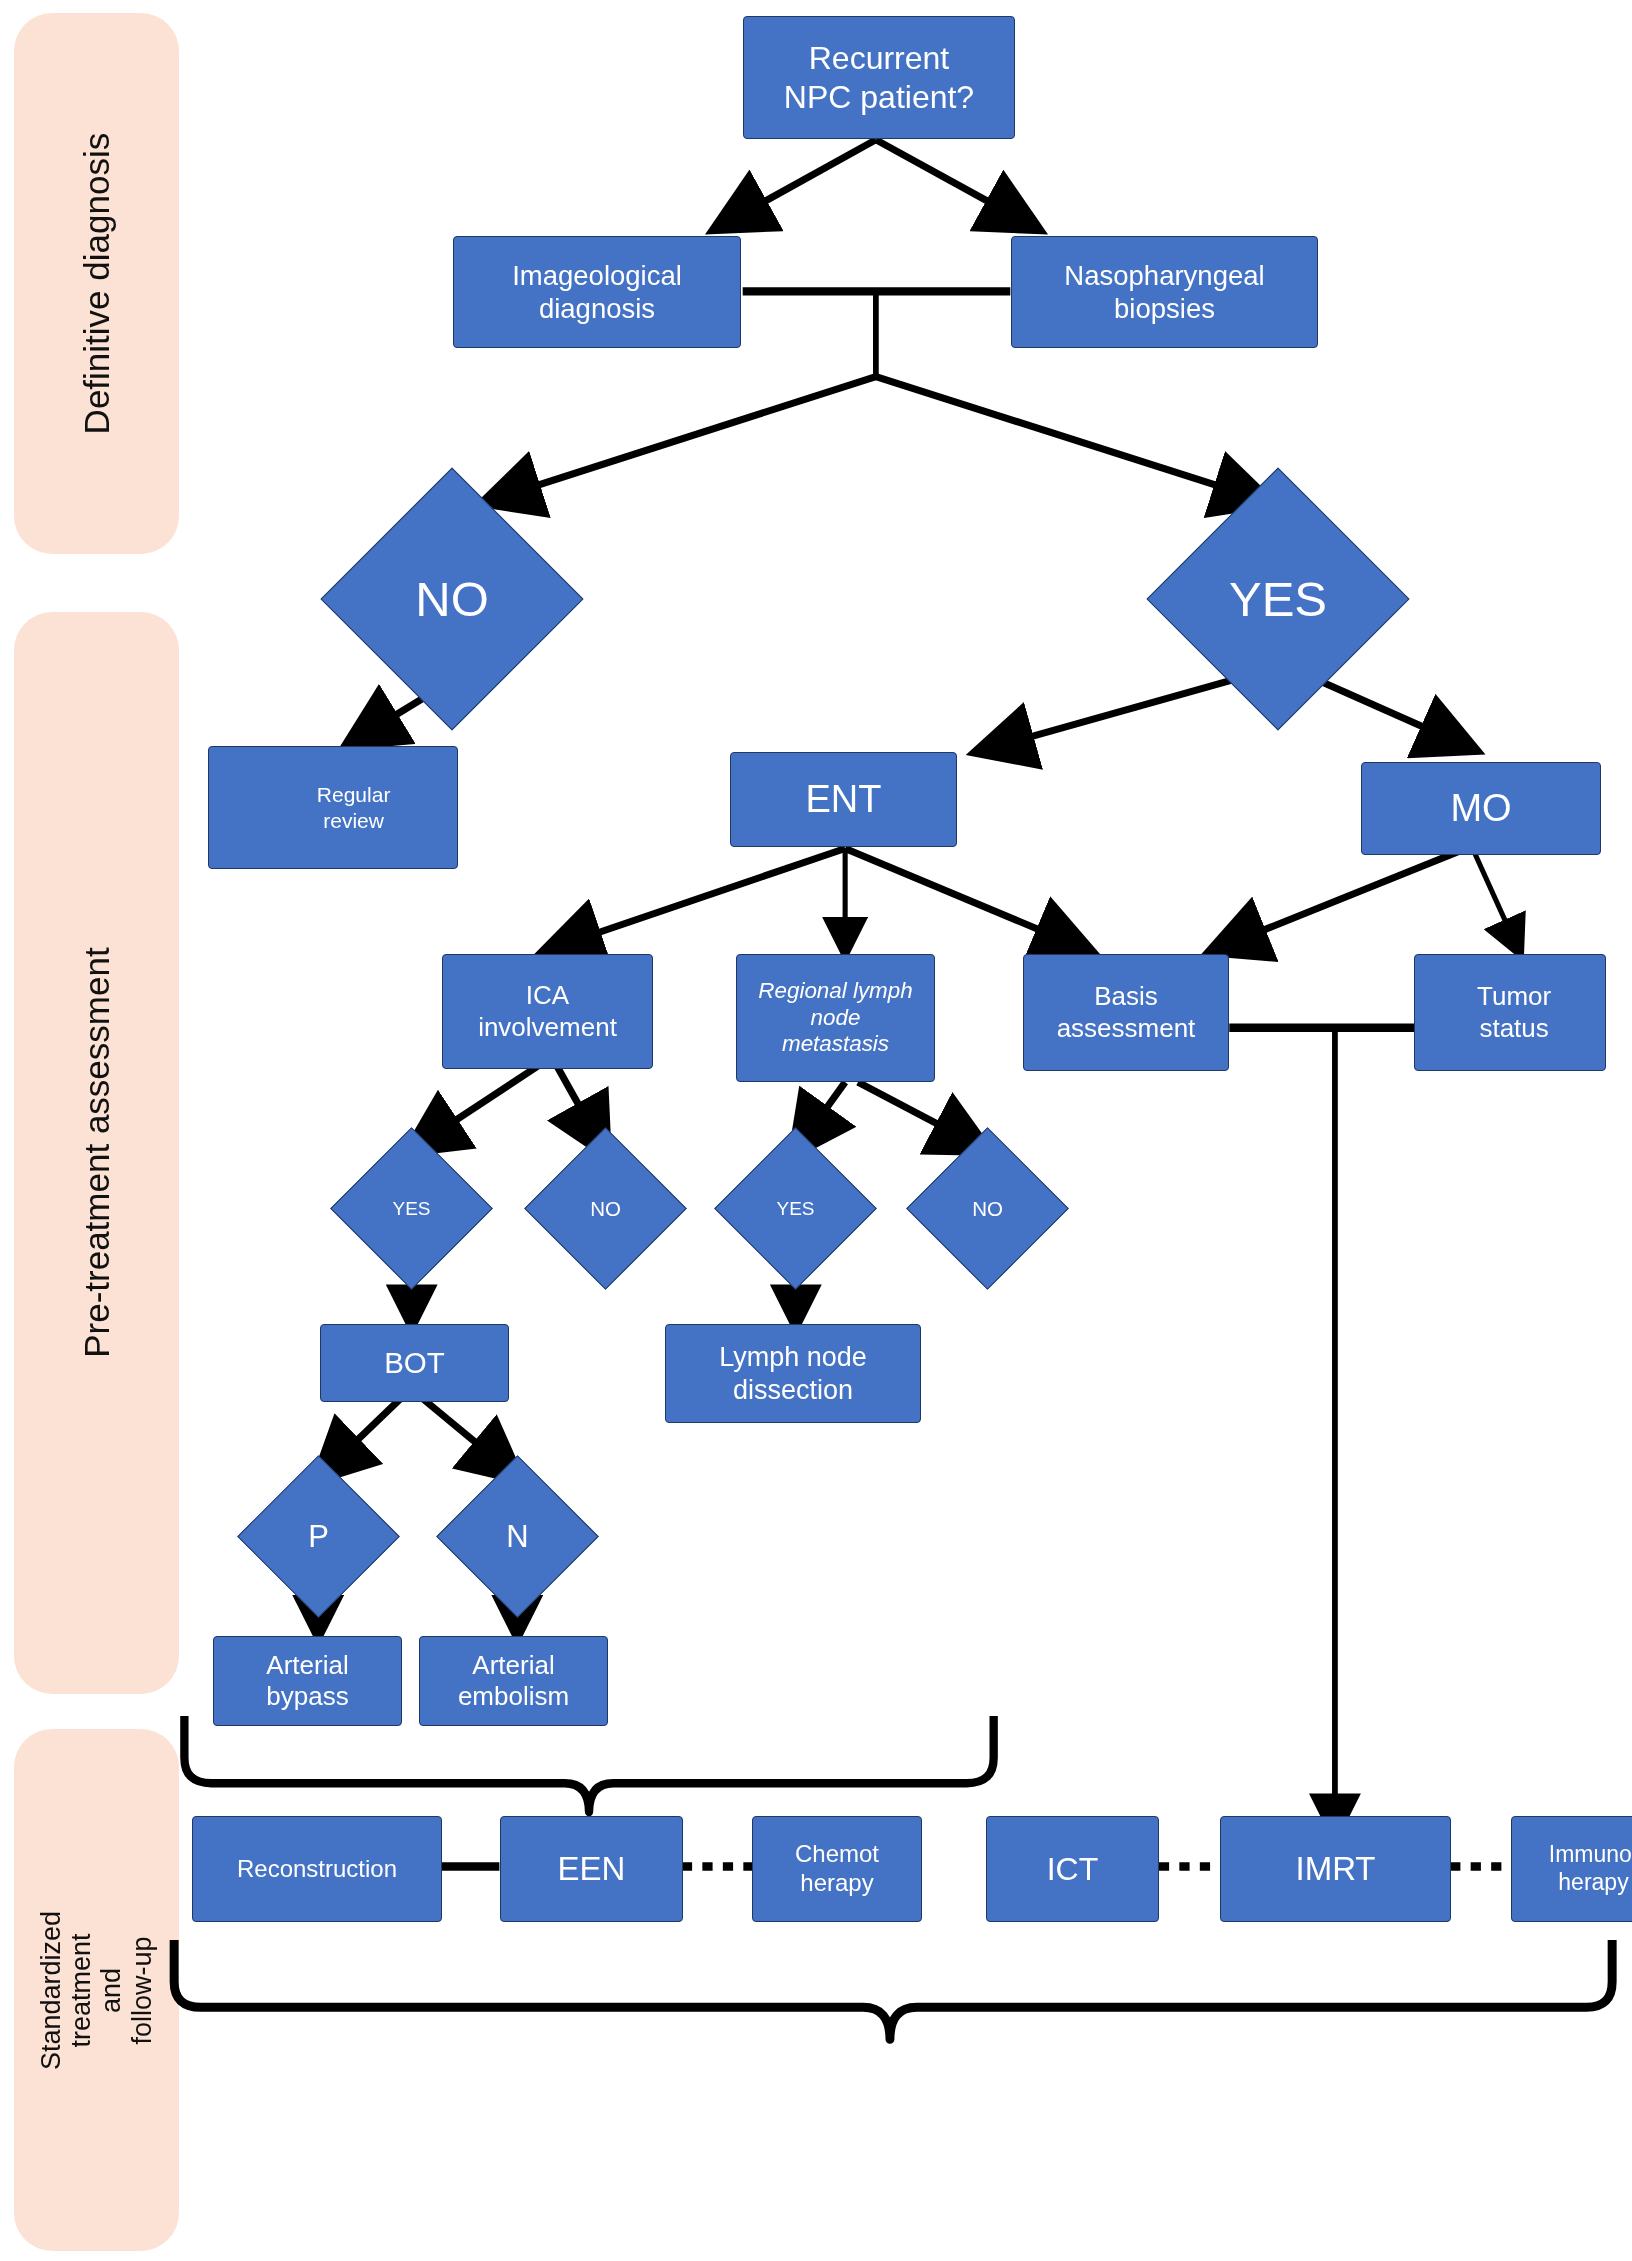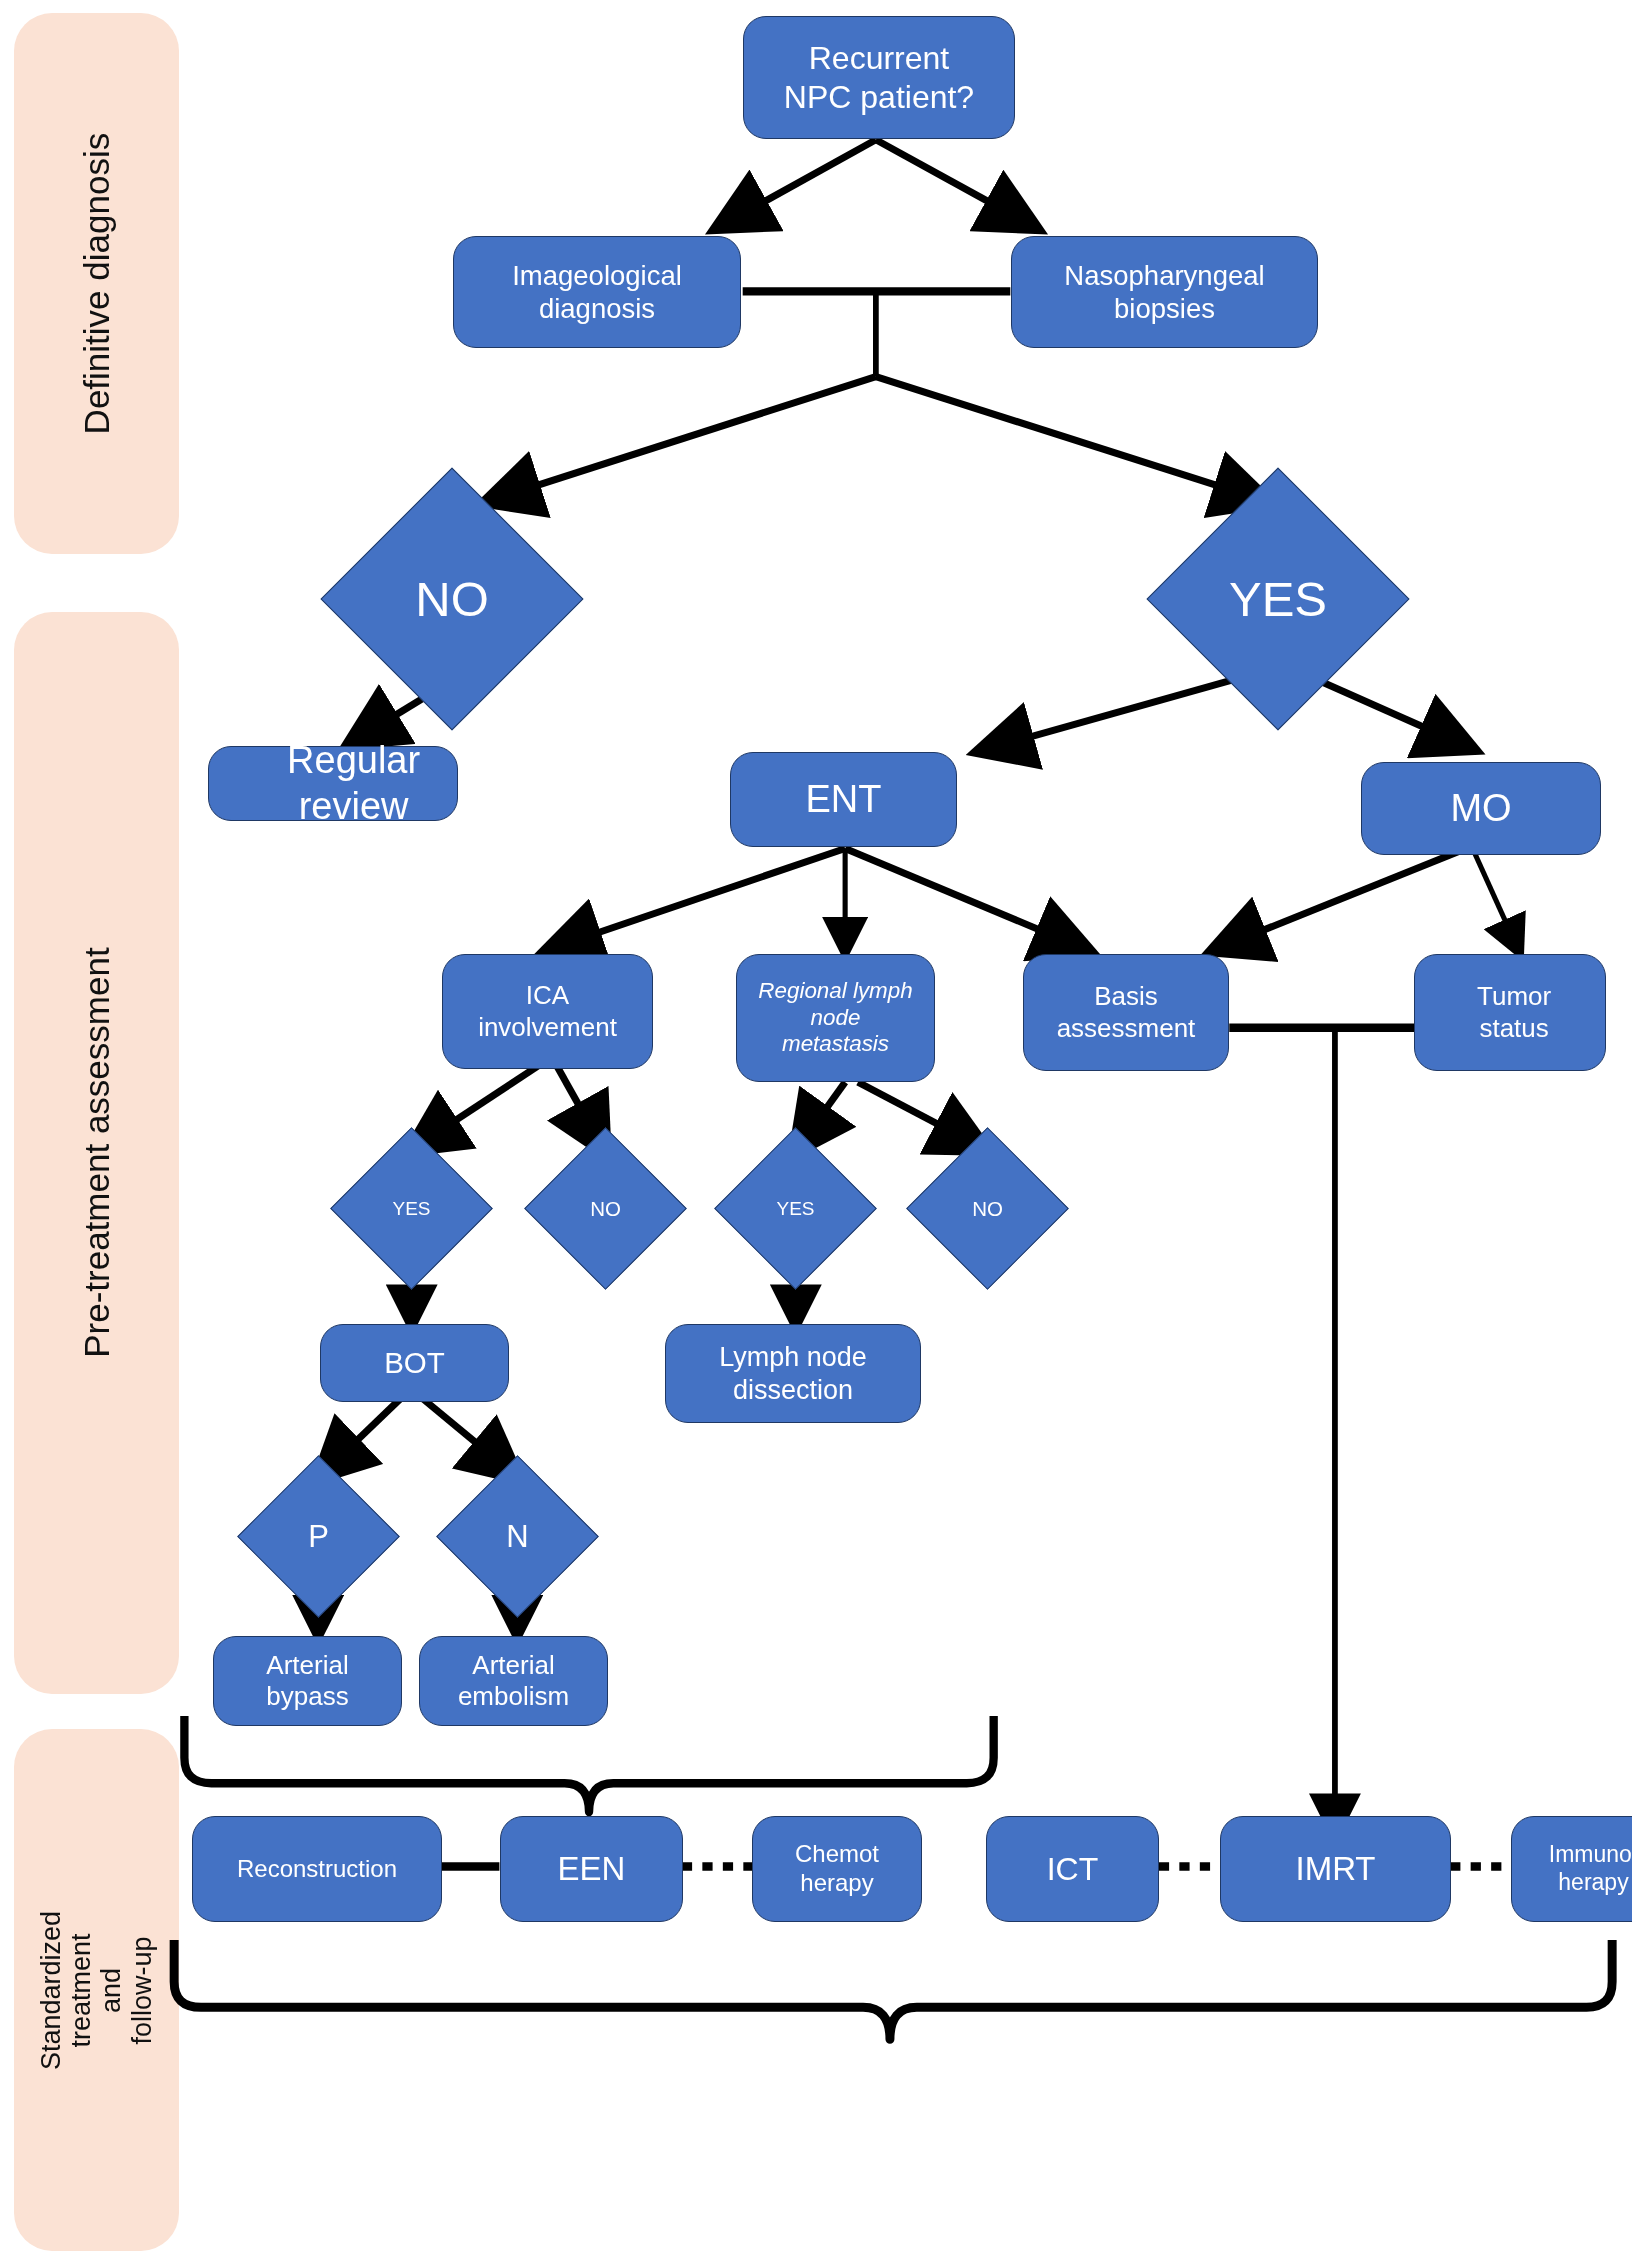--- a/index.html
+++ b/index.html
@@ -26,21 +26,21 @@
     transform:rotate(-90deg);
     white-space:nowrap;
     text-align:center;
     line-height:1.12;
   }
   
   .node{
     position:absolute;
     background:#4472C4;
     border:1.9px solid #1F3864;
-    border-radius:23px;
+    border-radius:4px;
     color:#FFFFFF;
     display:flex;
     align-items:center;
     justify-content:center;
     text-align:center;
     line-height:1.2;
     box-sizing:border-box;
     padding:2.6px 3.8px;
     z-index:5;
   }
@@ -174,21 +174,21 @@
   </div>
 
   <div class="diamond" style="left:359px;top:506px;width:186px;height:186px;">
     <span style="font-size:49px;">NO</span>
   </div>
 
   <div class="diamond" style="left:1185px;top:506px;width:186px;height:186px;">
     <span style="font-size:49px;">YES</span>
   </div>
 
-  <div class="node" style="left:208px;top:746px;width:250px;height:75px;font-size:38px;padding-left:45px;">
+  <div class="node" style="left:208px;top:746px;width:250px;height:123px;font-size:21px;padding-left:45px;">
     <span style="white-space:pre-line;">Regular
 review</span>
   </div>
 
   <div class="node" style="left:730px;top:752px;width:227px;height:95px;font-size:38px;">
     <span>ENT</span>
   </div>
 
   <div class="node" style="left:1361px;top:762px;width:240px;height:93px;font-size:38px;">
     <span>MO</span>

